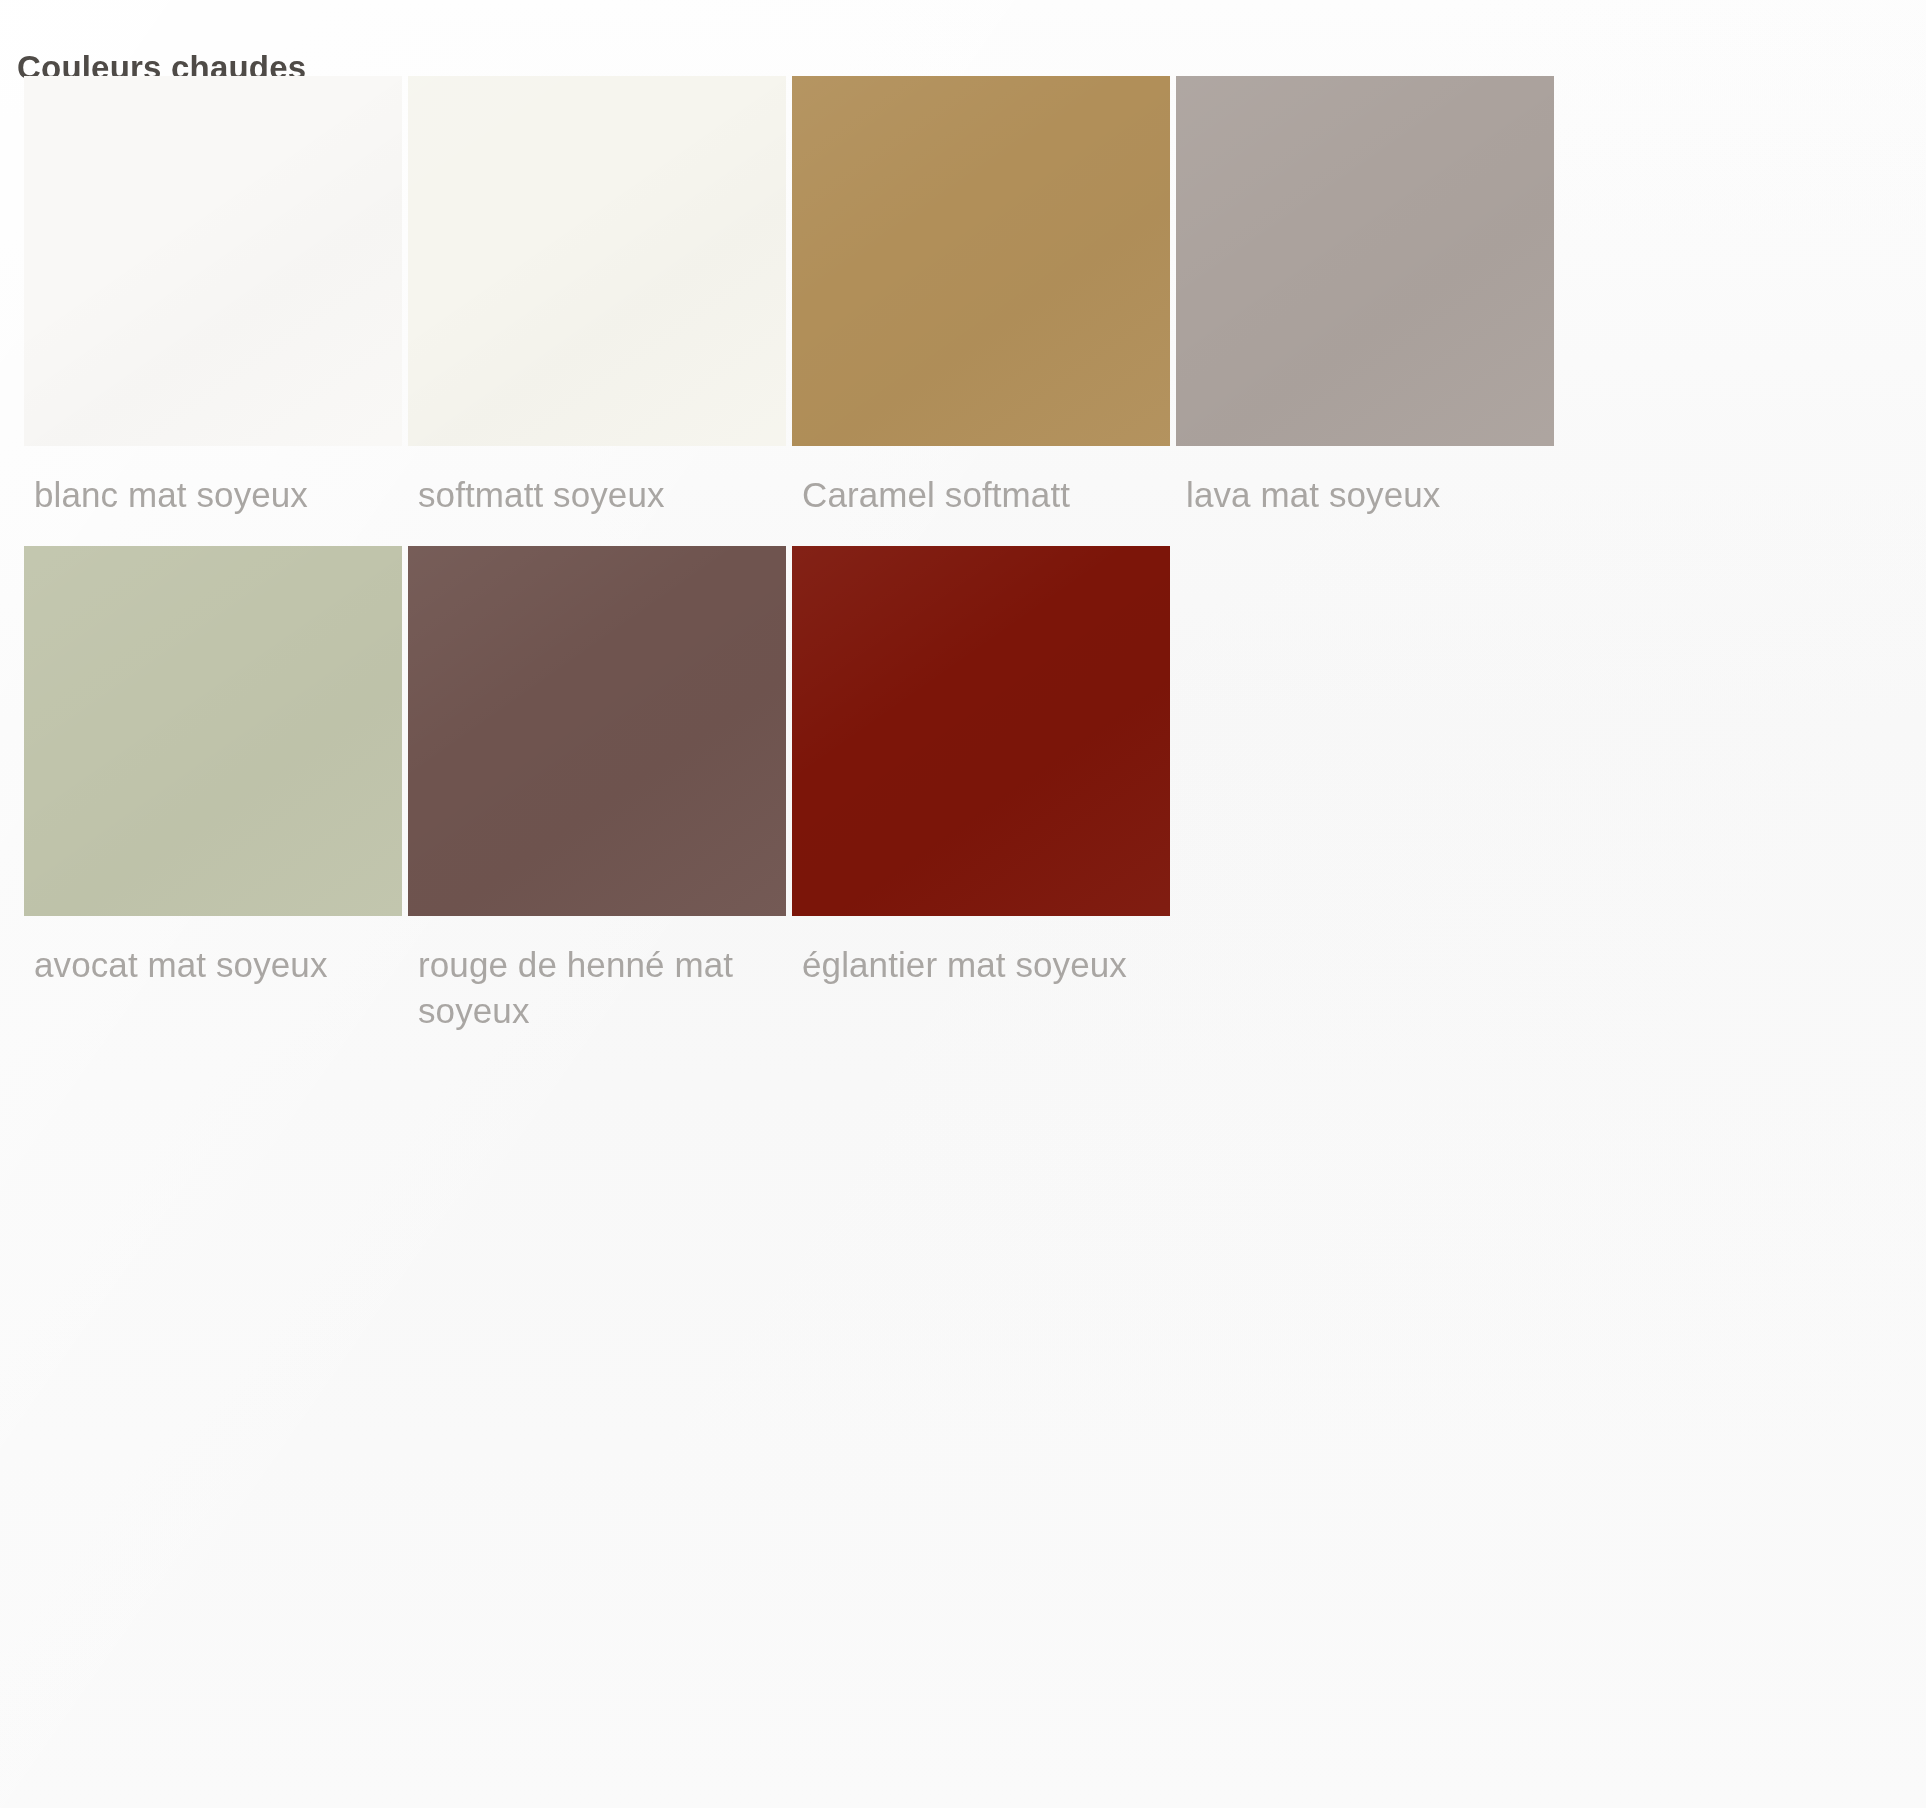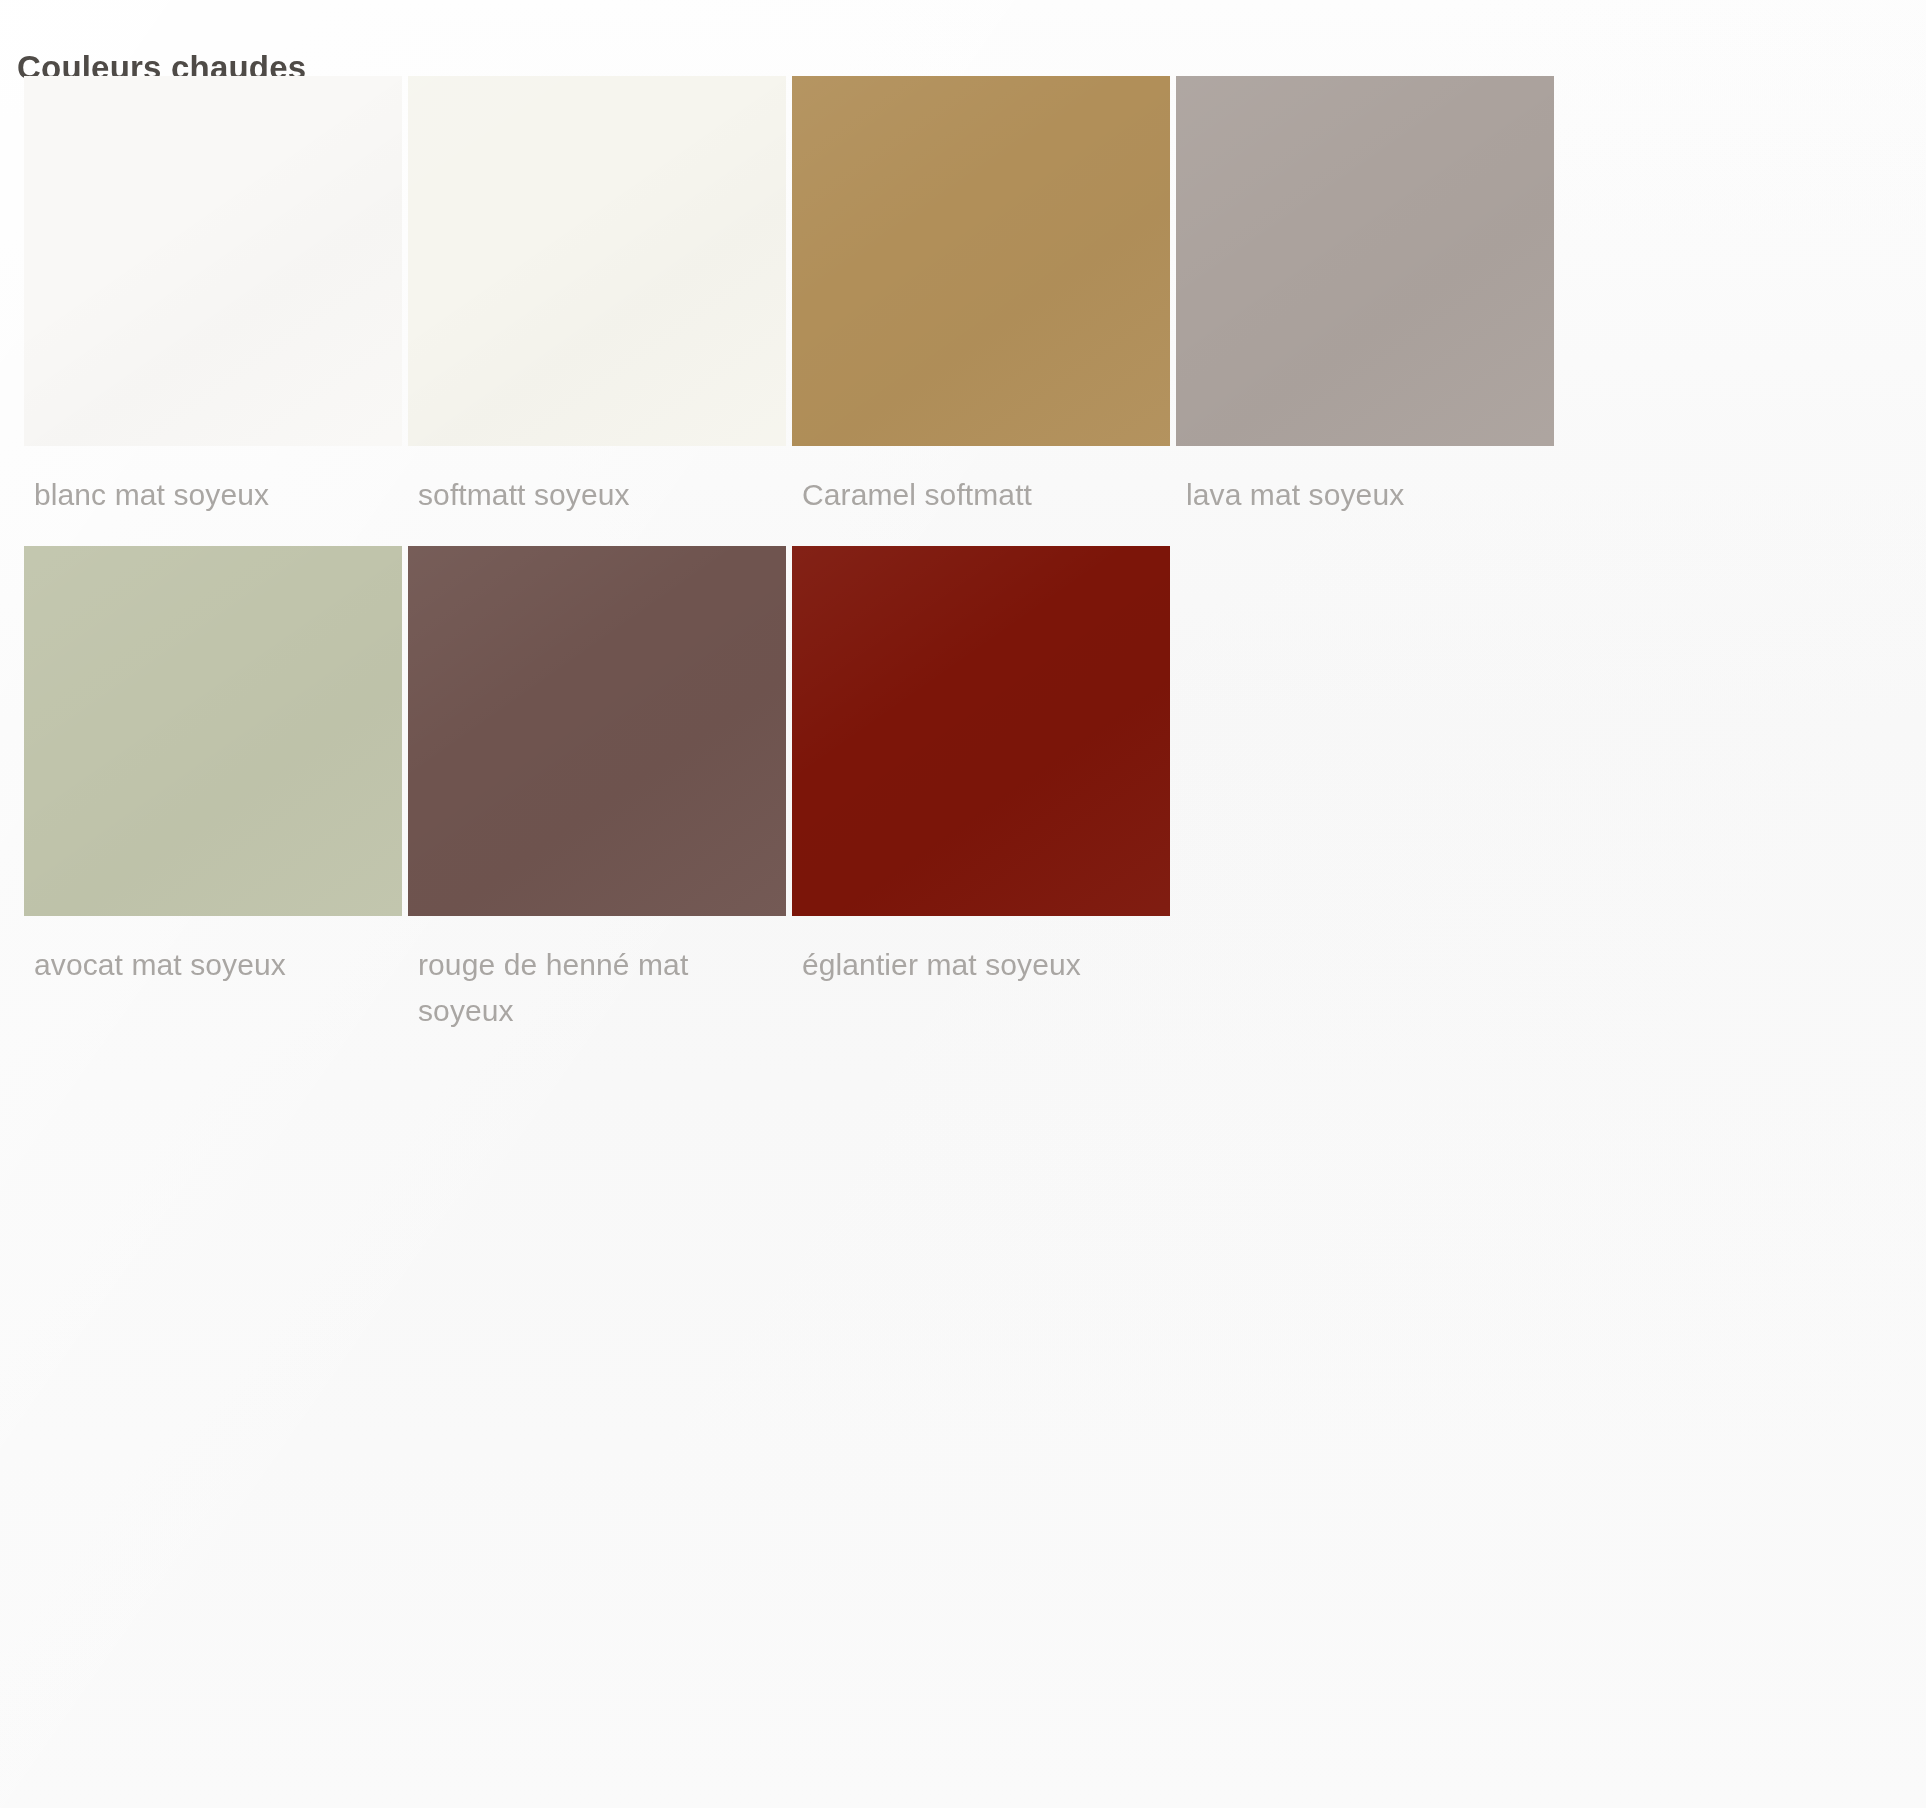--- a/index.html
+++ b/index.html
@@ -76,21 +76,21 @@
     position: absolute;
     inset: 0;
     background:
       linear-gradient(145deg, rgba(255,255,255,0.055) 0%, rgba(255,255,255,0.0) 38%, rgba(0,0,0,0.012) 62%, rgba(255,255,255,0.035) 100%);
     pointer-events: none;
   }
 
   .swatch-label {
     display: block;
     padding: 26px 4px 0 10px;
-    font-size: 30px;
+    font-size: 35px;
     line-height: 46px;
     color: #a9a6a3;
     font-weight: normal;
     letter-spacing: 0.1px;
     min-height: 118px;
     box-sizing: border-box;
     word-wrap: break-word;
   }
 
   .row-1 .swatch-label { min-height: 100px; }

